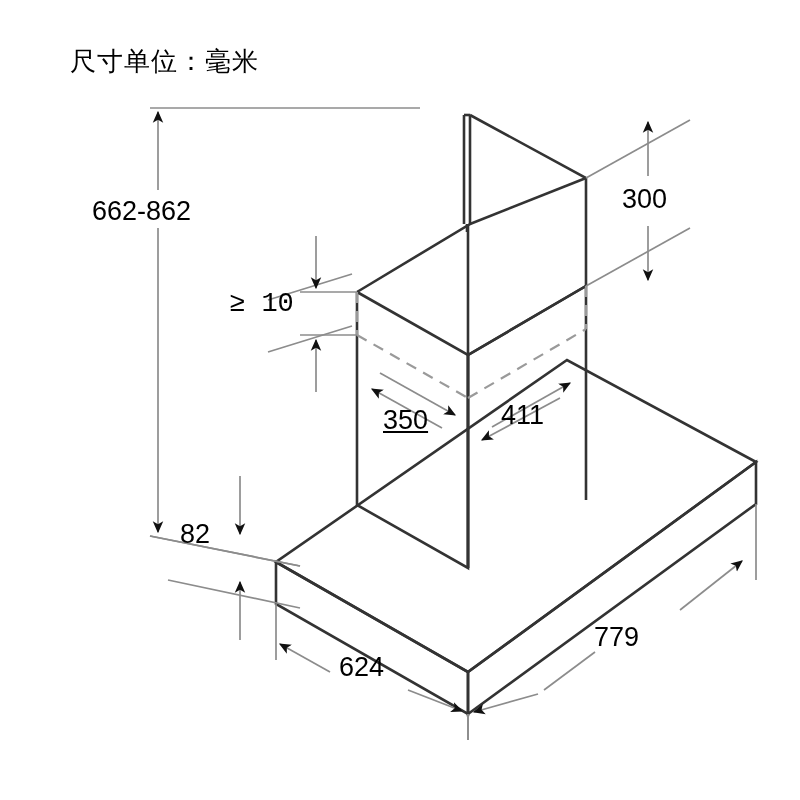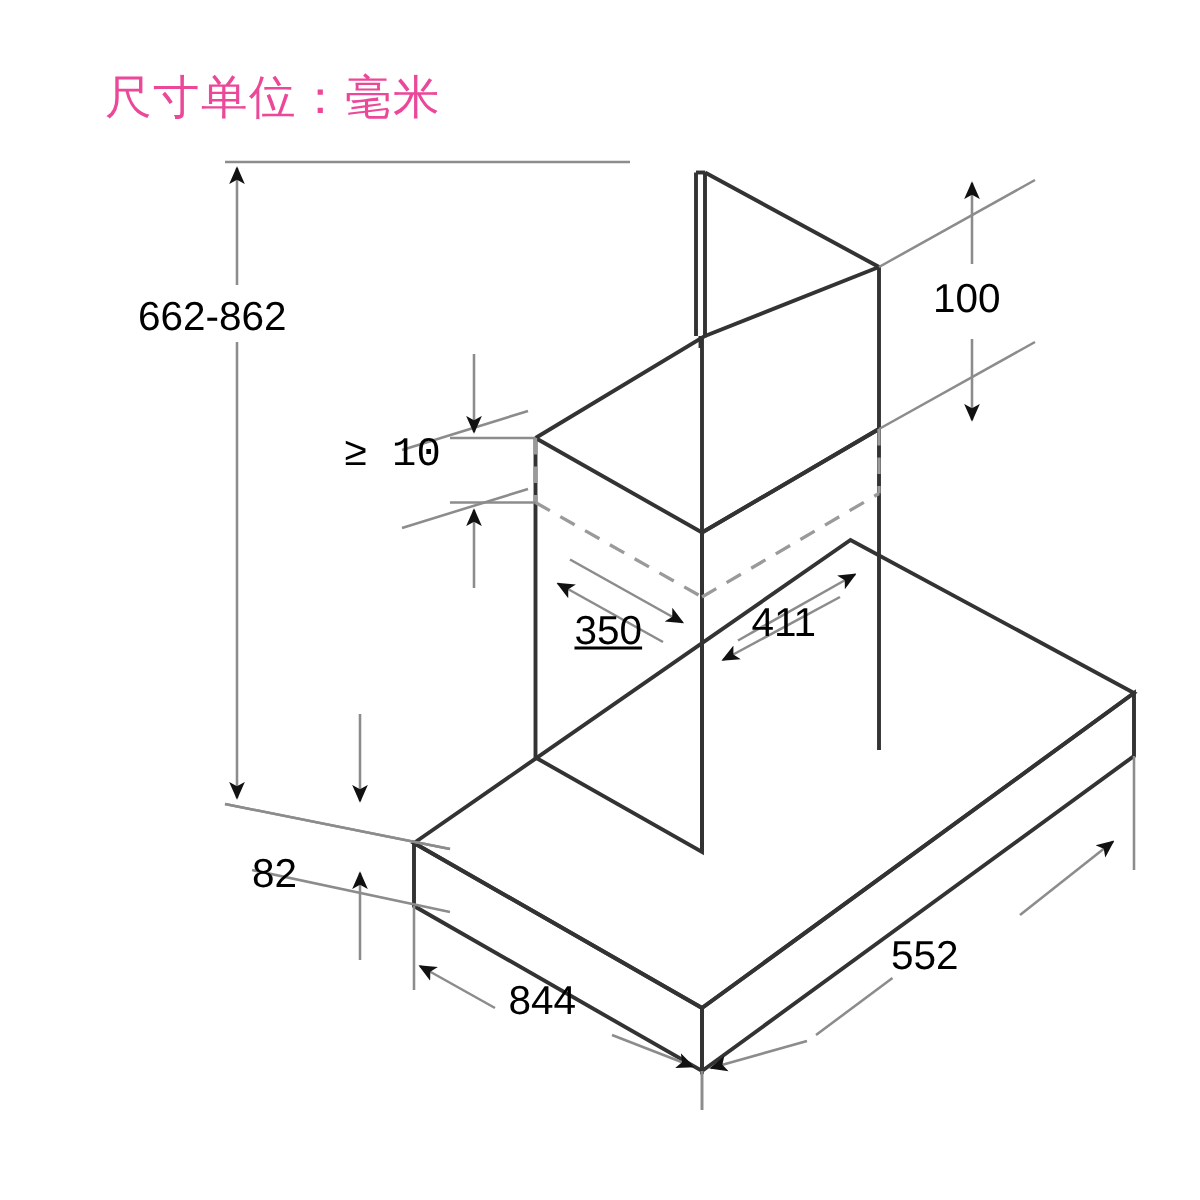--- a/index.html
+++ b/index.html
@@ -19,39 +19,39 @@
     position: absolute;
     left: 0;
     top: 0;
     width: 800px;
     height: 800px;
   }
   .unit-title {
     position: absolute;
     left: 70px;
     top: 44px;
-    font-size: 31px;
-    color: #ec4899;
+    font-size: 26px;
+    color: #000000;
     font-family: Liberation Mono, monospace;
     letter-spacing: 1px;
     white-space: nowrap;
   }
   .dim-label {
     position: absolute;
     font-size: 27px;
     color: #000000;
     font-family: "Liberation Sans", sans-serif;
     white-space: nowrap;
   }
   .dim-662   { left: 92px;  top: 196px; }
   .dim-ge10  { left: 229px; top: 289px; font-family: Liberation Mono, monospace; }
   .dim-300   { left: 622px; top: 184px; }
   .dim-350   { left: 383px; top: 405px; text-decoration: underline; }
   .dim-411   { left: 501px; top: 400px; }
-  .dim-82    { left: 168px; top: 519px; margin-top: 48px; }
+  .dim-82    { left: 180px; top: 519px; }
   .dim-505   { left: 339px; top: 652px; }
   .dim-895   { left: 594px; top: 622px; }
 </style>
 </head>
 <body>
 
 <div id="page">
 
   <div class="unit-title">尺寸单位：毫米</div>
 
@@ -194,27 +194,27 @@
       <g>
         <path d="M 595 652 L 544 690" stroke="#8c8c8c"></path>
         <path d="M 538 694 L 474 712" marker-end="url(#arrowFilled)" stroke="#8c8c8c"></path>
         <path d="M 680 610 L 742 561" marker-end="url(#arrowFilled)" stroke="#8c8c8c"></path>
       </g>
     </g>
   </svg>
 
   <div class="dim-label dim-662">662-862</div>
 
-  <div class="dim-label dim-300">100</div>
+  <div class="dim-label dim-300">300</div>
 
   <div class="dim-label dim-ge10">≥ 10</div>
 
   <div class="dim-label dim-350">350</div>
 
   <div class="dim-label dim-411">411</div>
 
   <div class="dim-label dim-82">82</div>
 
-  <div class="dim-label dim-505">844</div>
-
-  <div class="dim-label dim-895">552</div>
+  <div class="dim-label dim-505">624</div>
+
+  <div class="dim-label dim-895">779</div>
 
 </div>
 
 </body></html>

